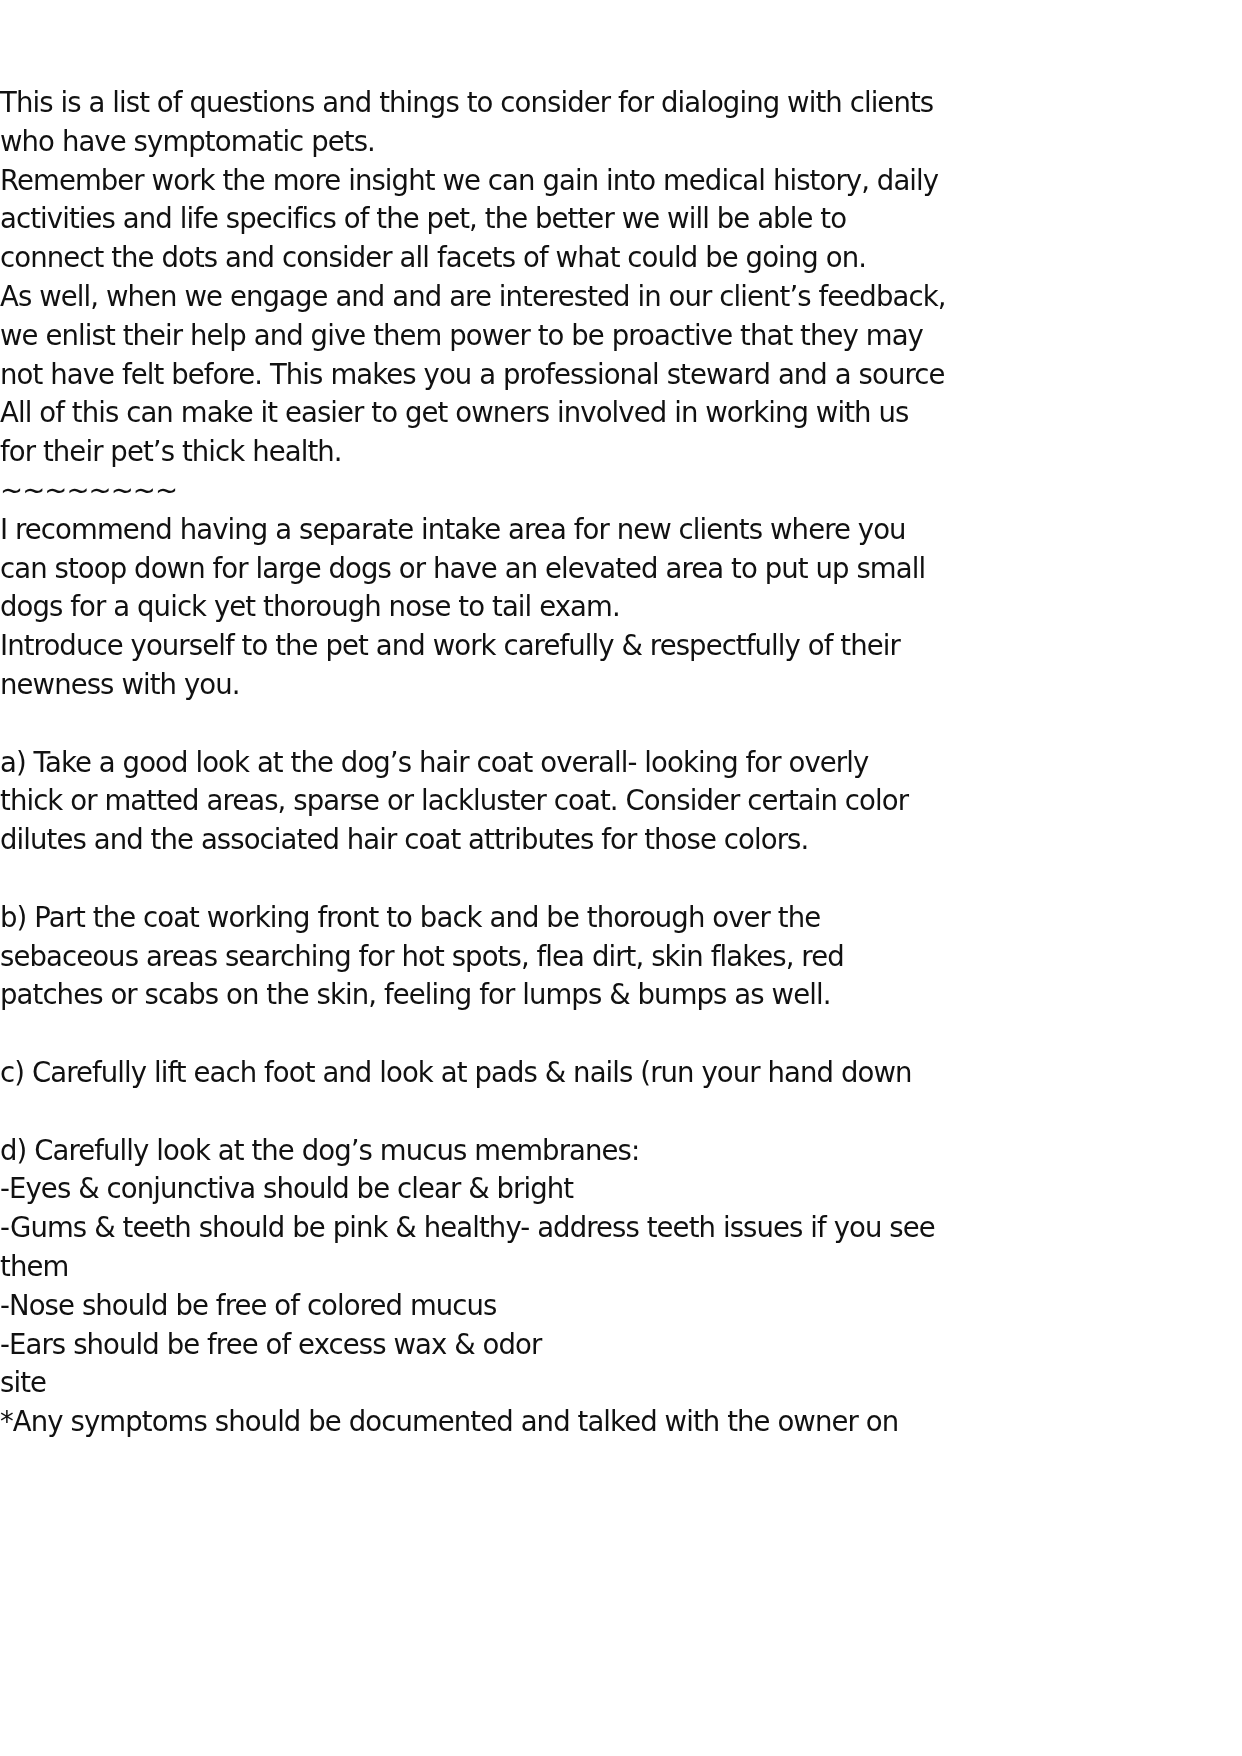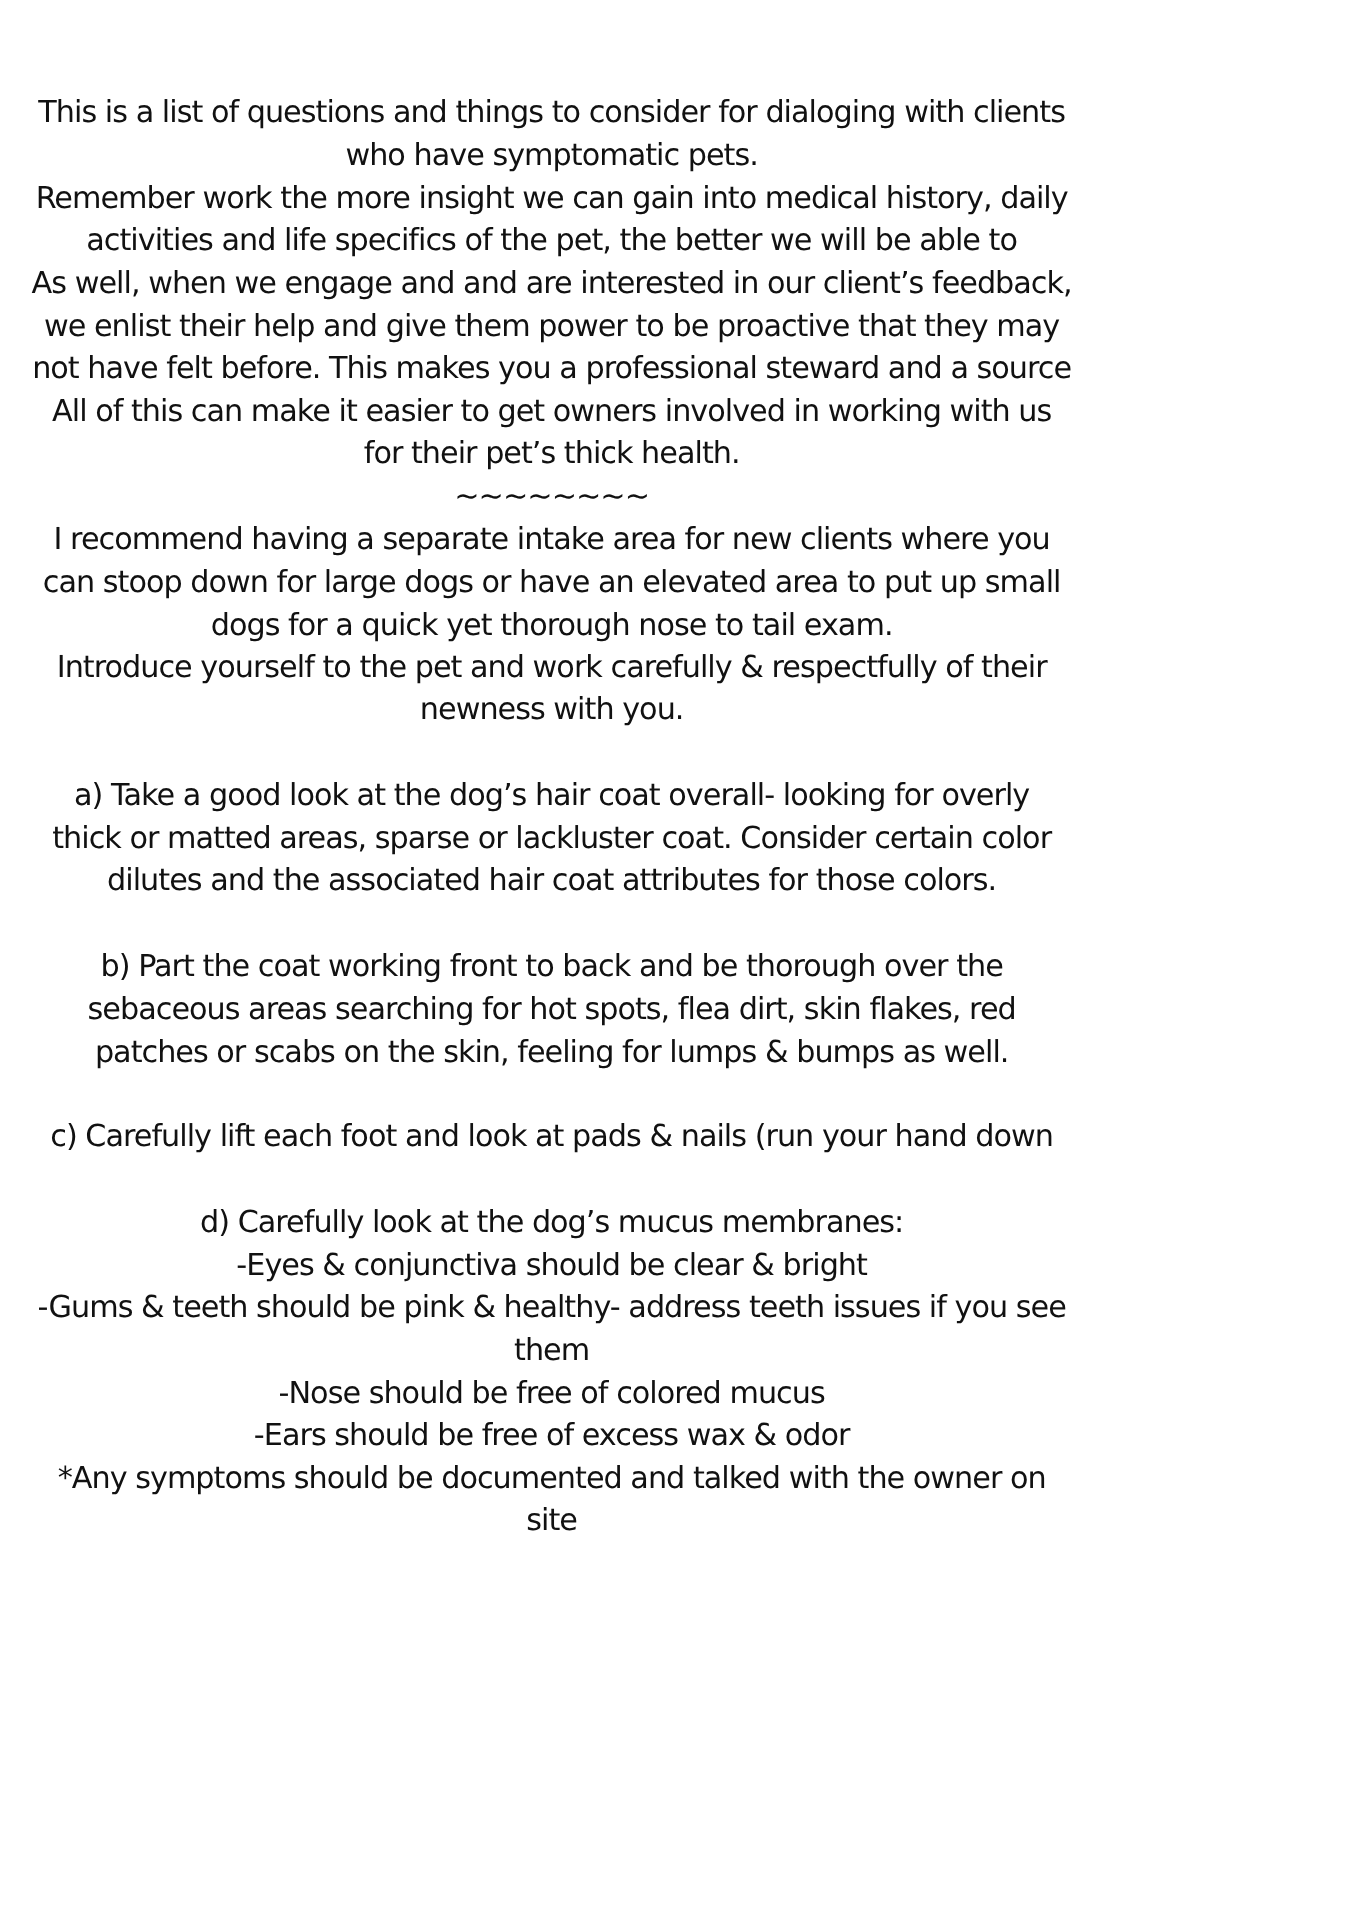--- a/index.html
+++ b/index.html
@@ -11,21 +11,20 @@
       width: 1242px;
       height: 1756px;
       position: relative;
       overflow: hidden;
     }
     .page {
       position: absolute;
       left: 0;
       top: 83px;
       width: 1003px;
-      text-align: center;
       font-family: "DejaVu Sans", sans-serif;
       font-size: 27.5px;
       letter-spacing: -0.9px;
       color: #111111;
     }
     .line {
       display: block;
       height: 38.8px;
       line-height: 38.8px;
       white-space: nowrap;
@@ -38,20 +37,21 @@
 </head>
 <body>
 
 <div class="page">
 
   <div>
     <span class="line">This is a list of questions and things to consider for dialoging with clients</span>
     <span class="line">who have symptomatic pets.</span>
     <span class="line">Remember work the more insight we can gain into medical history, daily</span>
     <span class="line">activities and life specifics of the pet, the better we will be able to</span>
+    <span class="line">connect the dots and consider all facets of what could be going on.</span>
     <span class="line">As well, when we engage and and are interested in our client’s feedback,</span>
     <span class="line">we enlist their help and give them power to be proactive that they may</span>
     <span class="line">not have felt before. This makes you a professional steward and a source</span>
     <span class="line">All of this can make it easier to get owners involved in working with us</span>
     <span class="line">for their pet’s thick health.</span>
   </div>
 
   <span class="line">~~~~~~~~</span>
 
   <div>
@@ -86,17 +86,17 @@
 
   <span class="blank"></span>
 
   <div>
     <span class="line">d) Carefully look at the dog’s mucus membranes:</span>
     <span class="line">-Eyes &amp; conjunctiva should be clear &amp; bright</span>
     <span class="line">-Gums &amp; teeth should be pink &amp; healthy- address teeth issues if you see</span>
     <span class="line">them</span>
     <span class="line">-Nose should be free of colored mucus</span>
     <span class="line">-Ears should be free of excess wax &amp; odor</span>
+    <span class="line">site</span>
     <span class="line">*Any symptoms should be documented and talked with the owner on</span>
-    <span class="line">site</span>
   </div>
 
 </div>
 
 </body></html>

